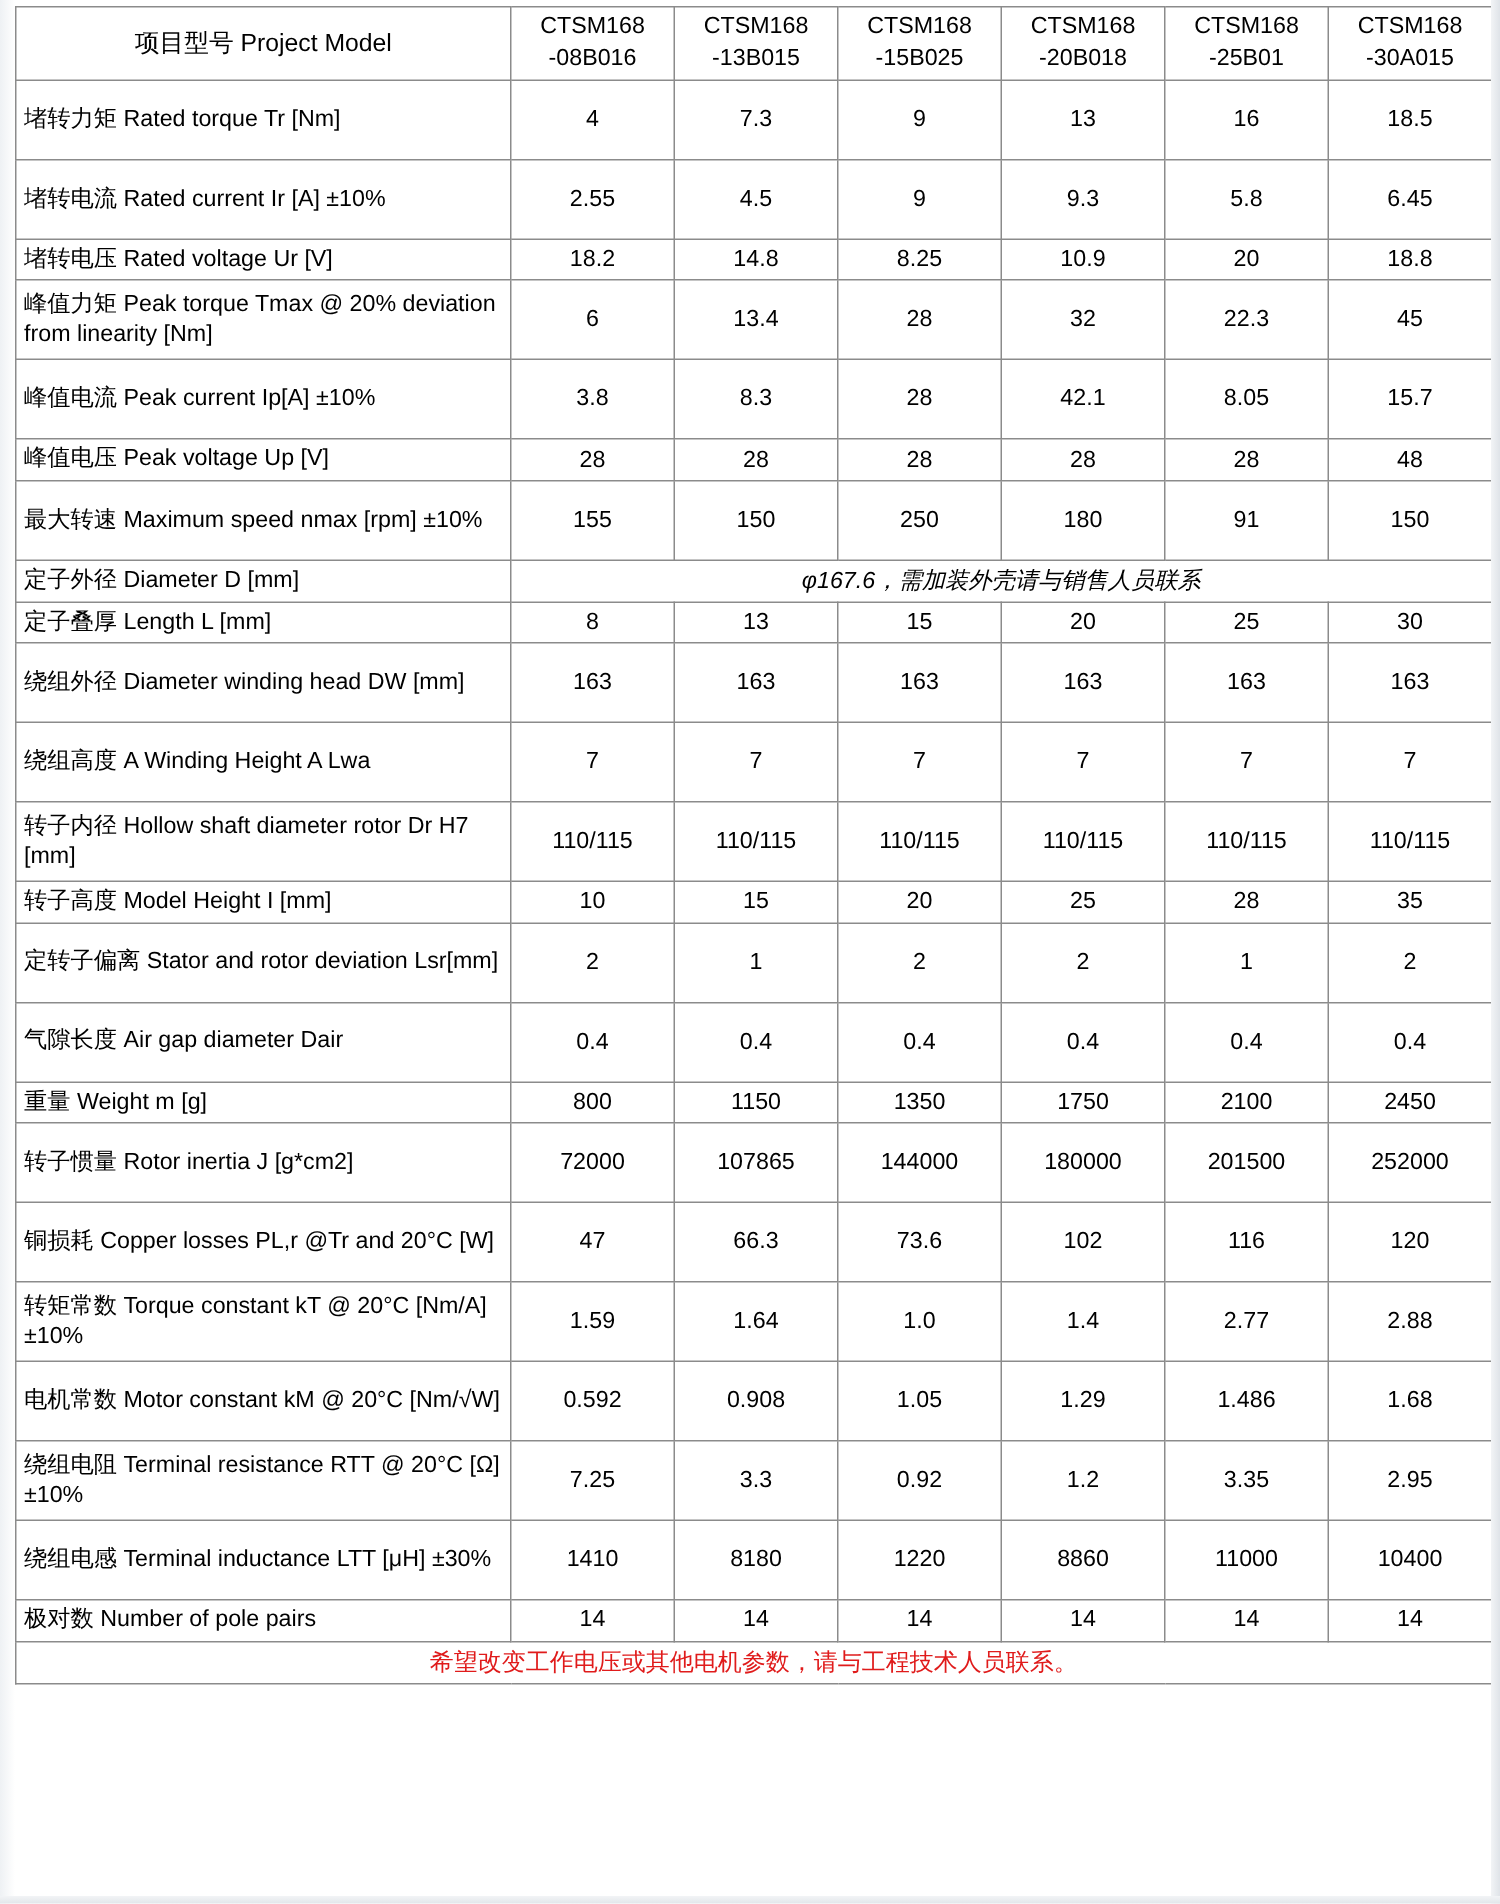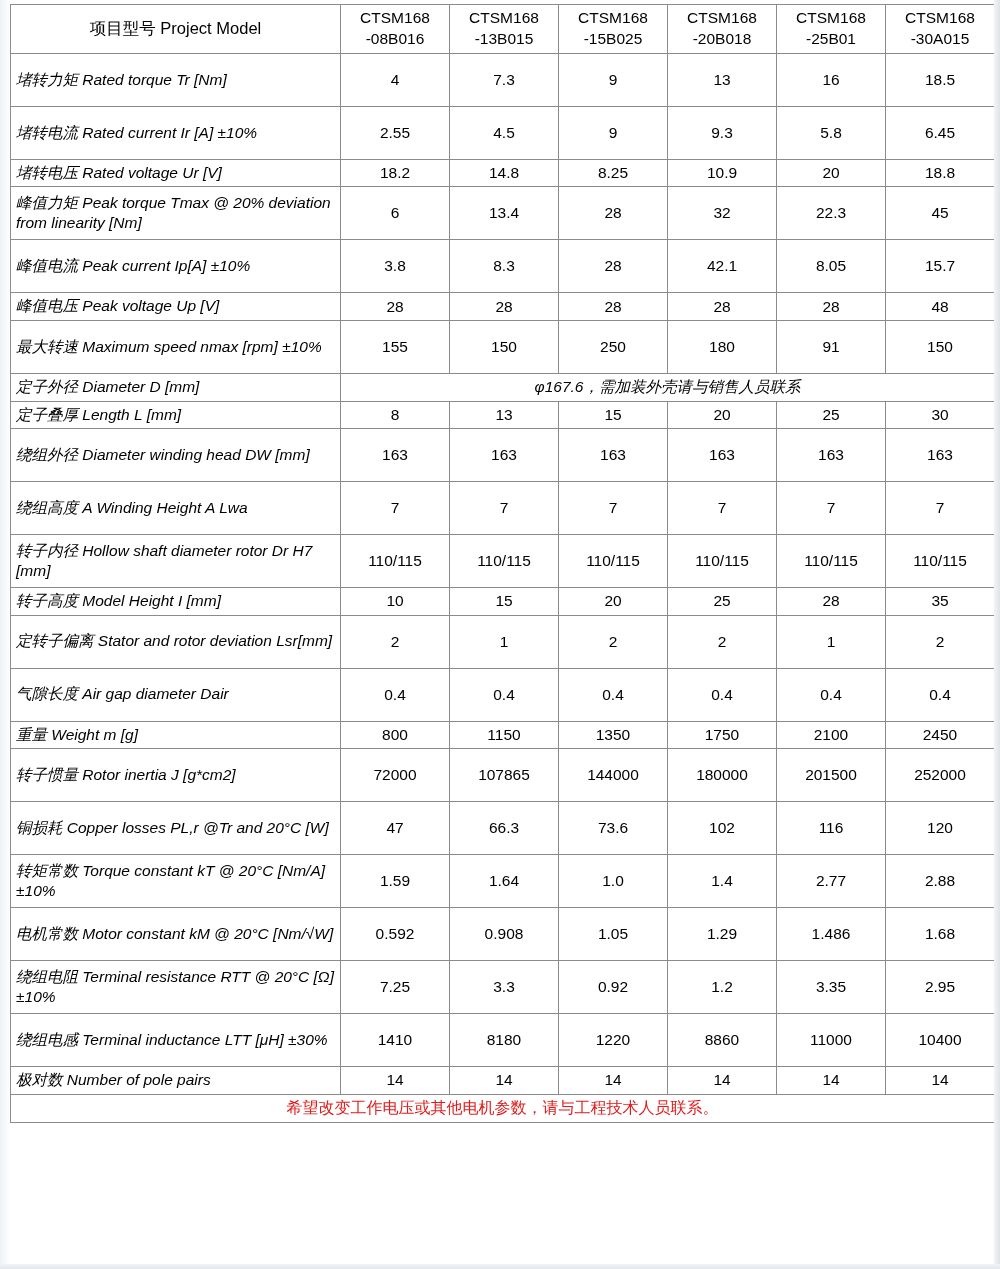--- a/index.html
+++ b/index.html
@@ -36,21 +36,20 @@
   }
   col.label { width: 330px; }
   col.model { width: 109px; }
 
   td.label-cell {
     text-align: left;
     line-height: 1.32;
     font-size: 15.5px;
     padding-left: 7px;
     padding-right: 4px;
-    font-style: italic;
   }
   td.val {
     text-align: center;
     font-size: 15.5px;
   }
   th.head-label {
     text-align: center;
     font-size: 16.5px;
     padding: 6px 4px;
   }

